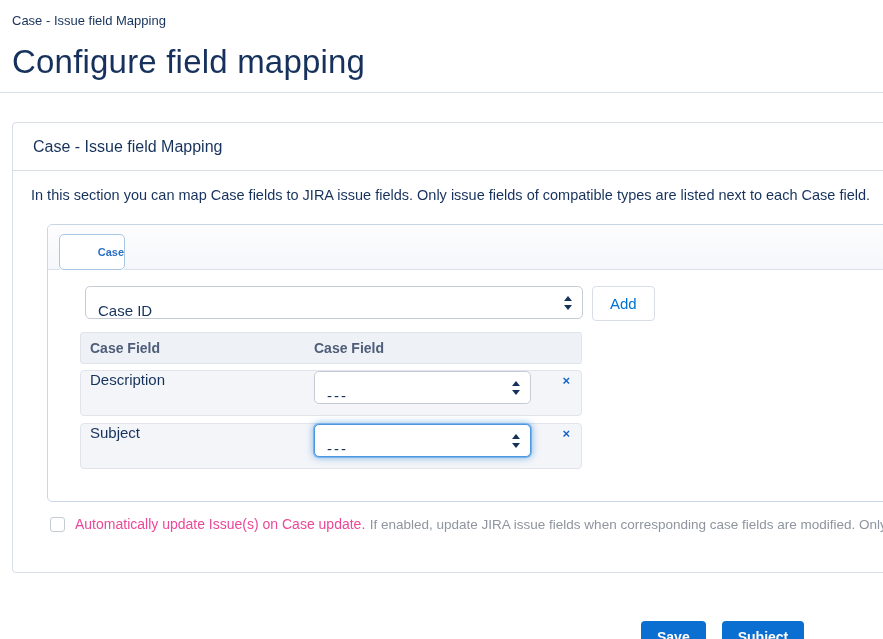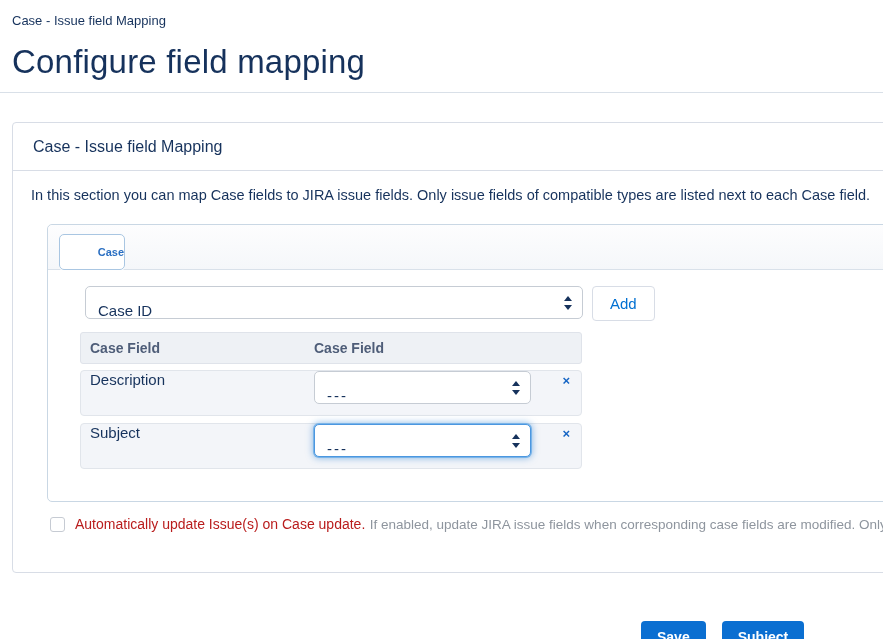--- a/index.html
+++ b/index.html
@@ -141,21 +141,21 @@
     margin: 13px 0 0 19px;
     white-space: nowrap;
   }
   .checkbox {
     width: 15px; height: 15px; flex: 0 0 15px;
     background: #fff;
     border: 1px solid #c6cbd3;
     border-radius: 3px;
     cursor: pointer;
   }
-  .auto-label { font-size: 14px; color: #b91c1c; }
+  .auto-label { font-size: 14px; color: #ec4899; }
   .auto-help  { font-size: 13.5px; color: #8e959e; }
 
   
   .actions { position: absolute; left: 641px; top: 585px; display: flex; gap: 16px; margin-top: 36px; }
   .btn-primary {
     height: 31px; padding: 0 16px;
     background: #0b6fd1;
     border: none; border-radius: 4px;
     color: #fff; font-size: 14px; font-weight: bold;
     font-family: "Liberation Sans", sans-serif;

